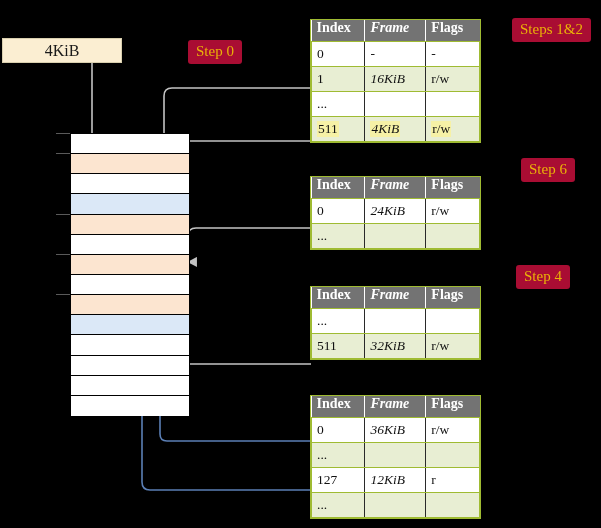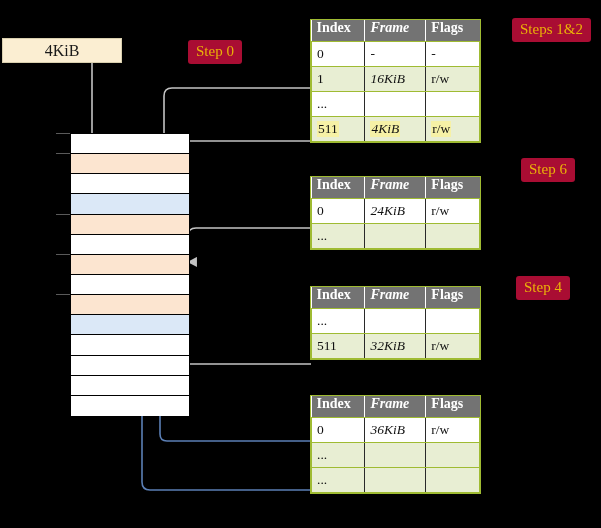--- a/index.html
+++ b/index.html
@@ -267,29 +267,34 @@
           <tr class="plain">
             <td class="col-i sep">0</td>
             <td class="col-f sep">36KiB</td>
             <td class="col-g">r/w</td>
           </tr>
           <tr class="alt">
             <td class="col-i sep">...</td>
             <td class="col-f sep"></td>
             <td class="col-g"></td>
           </tr>
+          <tr class="plain">
+            <td class="col-i sep">127</td>
+            <td class="col-f sep">12KiB</td>
+            <td class="col-g">r</td>
+          </tr>
           <tr class="alt">
             <td class="col-i sep">...</td>
             <td class="col-f sep"></td>
             <td class="col-g"></td>
           </tr>
         </tbody>
       </table>
     </div>
 
   <div id="chips-host">
       <div class="step-chip" style="left: 188px; top: 40px; background: rgb(169, 13, 51);">Step 0</div>
       <div class="step-chip" style="left: 512px; top: 18px; background: rgb(169, 13, 51);">Steps 1&amp;2</div>
       <div class="step-chip" style="left: 521px; top: 158px; background: rgb(169, 13, 51);">Step 6</div>
-      <div class="step-chip" style="left: 516px; top: 276px; background: rgb(169, 13, 51);">Step 4</div>
+      <div class="step-chip" style="left: 516px; top: 265px; background: rgb(169, 13, 51);">Step 4</div>
     </div>
 
 </div>
 
 </body></html>

